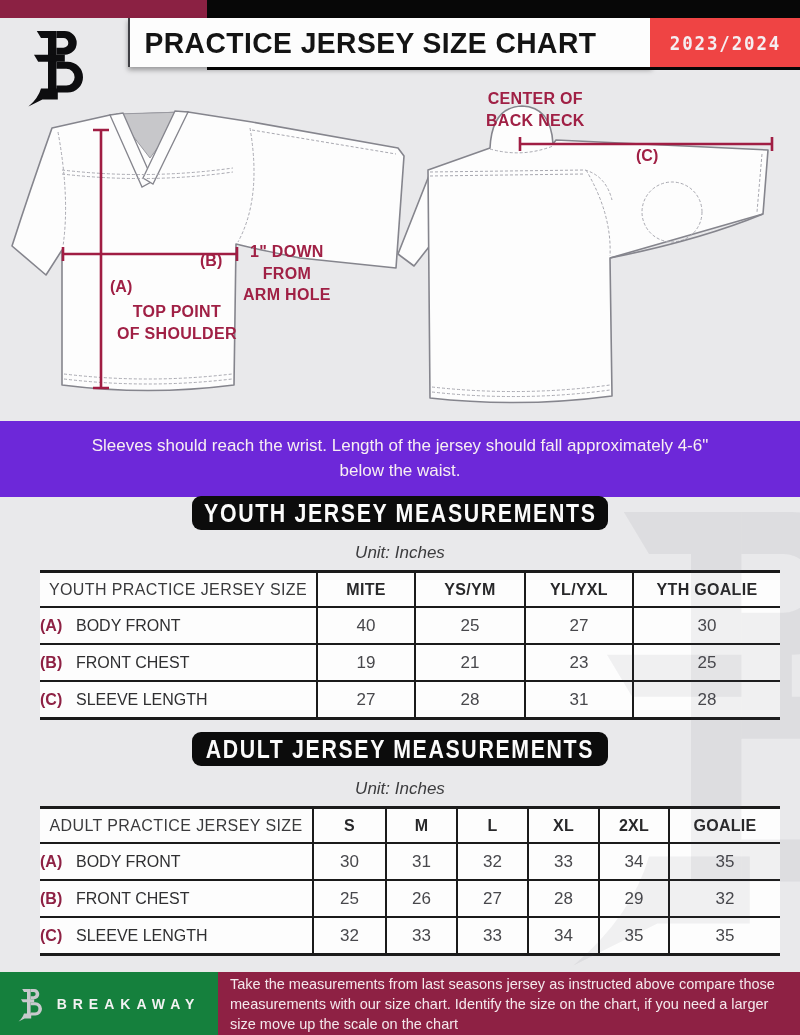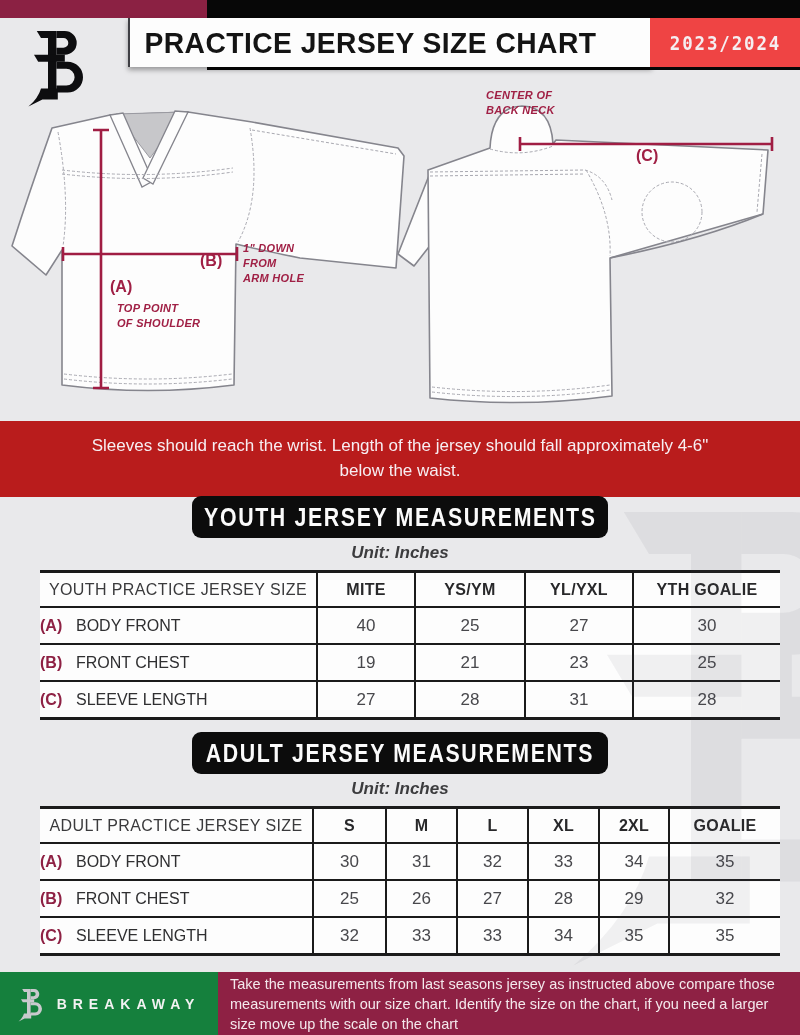--- a/index.html
+++ b/index.html
@@ -16,34 +16,34 @@
                 display:inline-block;transform:scaleX(.94);white-space:nowrap;}
   .season-box{position:absolute;left:650px;top:18px;width:150px;height:49px;background:#ef4444;
               display:flex;align-items:center;justify-content:center;z-index:3;}
   .season-box .t{font-family:"DejaVu Sans Mono", monospace;font-size:19px;font-weight:bold;color:#f5eef1;
                  letter-spacing:2px;display:inline-block;transform:scaleX(.92);white-space:nowrap;}
   .corner-logo{position:absolute;left:26px;top:24px;width:72px;height:84px;color:#0d0d0f;z-index:3;}
 
   
   .diagram-svg{position:absolute;left:0;top:18px;width:800px;height:402px;z-index:1;}
   .dlabel{position:absolute;z-index:2;color:#a02045;white-space:pre-line;}
-  .dlabel.it{font-style:italic;font-weight:600;font-size:11px;line-height:1.35;letter-spacing:.3px;}
+  .dlabel.it{font-weight:600;font-size:16px;line-height:1.35;letter-spacing:.3px;text-align:center;}
   .dlabel.key{font-weight:bold;font-size:16px;}
 
   
-  .banner{position:absolute;left:0;top:421px;width:800px;height:76px;background:#b91c1c;
+  .banner{position:absolute;left:0;top:421px;width:800px;height:76px;background:#6d28d9;
           display:flex;align-items:center;justify-content:center;z-index:2;}
   .banner .t{color:#f7eef2;font-size:17px;line-height:1.45;text-align:center;max-width:640px;}
 
   
-  .heading-box{position:absolute;left:192px;width:416px;height:42px;background:#0c0c0c;border-radius:9px;
+  .heading-box{position:absolute;left:192px;width:416px;height:34px;background:#0c0c0c;border-radius:9px;
                display:flex;align-items:center;justify-content:center;z-index:3;}
   .heading-box .t{color:#fbfbfb;font-size:26px;font-weight:bold;letter-spacing:2px;
                   display:inline-block;transform:scaleX(.82);white-space:nowrap;}
-  .unit{position:absolute;left:0;width:800px;text-align:center;font-style:italic;font-weight:700;
+  .unit{position:absolute;left:0;width:800px;text-align:center;font-style:italic;font-weight:400;
         font-size:17px;color:#3c3c3e;z-index:3;}
 
   
   table.size{position:absolute;left:40px;width:740px;border-collapse:collapse;table-layout:fixed;
              background:#fdfdfd;z-index:3;}
   table.size th,table.size td{border:2px solid #1b1b1b;padding:0;text-align:center;vertical-align:middle;}
   table.size th{height:33px;font-size:16px;font-weight:bold;color:#28282a;letter-spacing:.3px;margin-left:8px;}
   table.size th.lab{font-weight:normal;font-size:16px;color:#3a3a3c;letter-spacing:.4px;}
   table.size td{height:35px;font-size:17px;color:#48484c;}
   table.size td.rowlab{text-align:left;font-size:16px;color:#2f2f31;}

